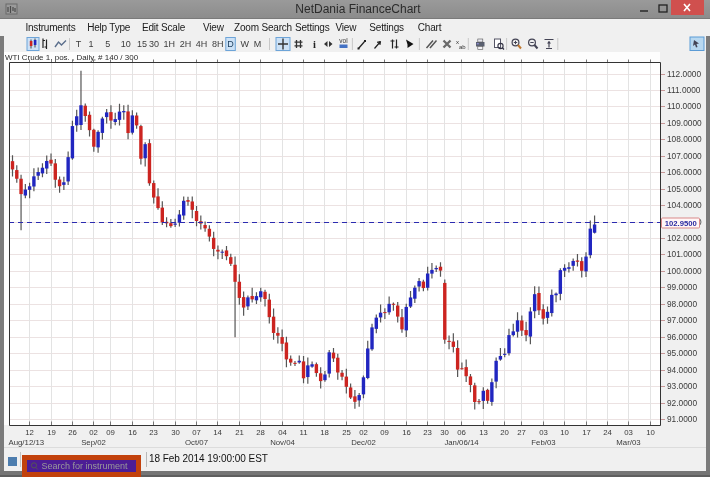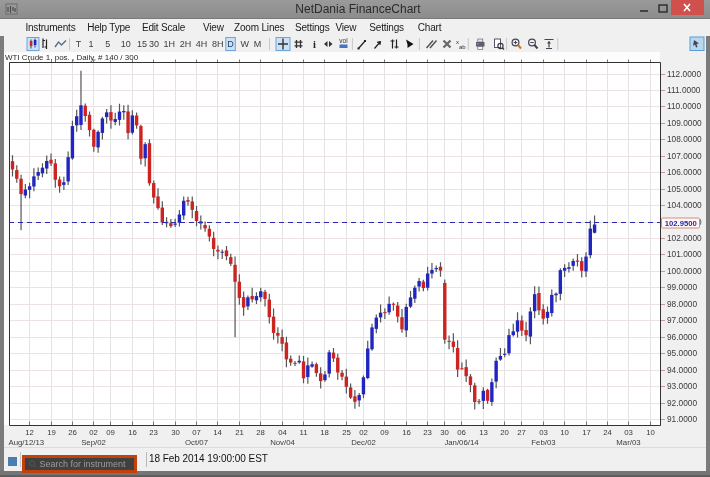--- a/index.html
+++ b/index.html
@@ -28,21 +28,21 @@
         <path d="M13 4 L19 11 M19 4 L13 11" stroke="#fff" stroke-width="1.6"></path>
       </svg>
   </div>
 </div>
 <div class="menubar" style="position:absolute;left:0px;top:19px;width:710px;height:17px;background:#f0f0f0">
     <span style="position:absolute;left:25.4px;top:3px">Instruments</span>
     <span style="position:absolute;left:87.2px;top:3px">Help Type</span>
     <span style="position:absolute;left:142px;top:3px">Edit Scale</span>
     <span style="position:absolute;left:203px;top:3px">View</span>
     <span style="position:absolute;left:234px;top:3px">Zoom</span>
-    <span style="position:absolute;left:261.5px;top:3px">Lines</span>
+    <span style="position:absolute;left:261.5px;top:3px">Search</span>
     <span style="position:absolute;left:295px;top:3px">Settings</span>
     <span style="position:absolute;left:335.5px;top:3px">View</span>
     <span style="position:absolute;left:369.3px;top:3px">Settings</span>
     <span style="position:absolute;left:417.8px;top:3px">Chart</span>
   </div>
 <div style="position:absolute;left:4px;top:36px;width:702px;height:16px;background:#f0f0f0"></div>
 <svg width="710" height="16" style="position:absolute;left:0;top:36px" font-family="Liberation Sans, sans-serif">
     <rect x="27" y="1.5" width="12" height="13" fill="#cce1f6" stroke="#6da4d8" stroke-width="1"></rect>
     <path d="M31 3.5 V12.5 M35 2.5 V11.5" stroke="#444" stroke-width="1"></path>
     <rect x="29.8" y="5" width="2.6" height="5" fill="#cc2420"></rect>
@@ -453,21 +453,21 @@
     <line x1="5.0" y1="170.5" x2="656.0" y2="170.5" stroke="#2b2bb0" stroke-width="1.2" stroke-dasharray="5,4"></line>
     <path d="M5.5 10.5 H656.5 M5.5 373.5 H656.5 M5.5 10.5 V373.5 M656.5 10.5 V373.5" stroke="#333333" stroke-width="1" fill="none"></path>
     <rect x="657.5" y="166.0" width="38" height="10" fill="#fff6f6" stroke="#d98989" stroke-width="1" rx="1"></rect>
     <text x="660.8" y="173.5" font-size="7.7" font-weight="bold" fill="#2a2aa0">102.9500</text>
     <text x="0.9000000000000004" y="8" font-size="8" fill="#2a2a2a">WTI Crude 1. pos. , Daily, # 140 / 300</text>
   </svg>
 
 <div style="position:absolute;left:4px;top:447px;width:702px;height:23px;background:#f0f0f0;border-top:1px solid #dcdcdc">
   <div style="position:absolute;left:3.5px;top:9px;width:9px;height:9px;background:#4d7dae"></div>
   <div style="position:absolute;left:15.5px;top:4px;width:1px;height:15px;background:#c4c4c4"></div>
-  <div style="position:absolute;left:17.5px;top:7px;width:109px;height:12px;background:#404040;border:3px solid #c2410c">
+  <div style="position:absolute;left:17.5px;top:7px;width:109px;height:12px;background:#4c1d95;border:5px solid #c2410c">
     <svg width="12" height="11" style="position:absolute;left:2px;top:0.5px">
         <circle cx="5" cy="4.4" r="2.6" fill="none" stroke="#555" stroke-width="1"></circle>
         <line x1="6.8" y1="6.4" x2="8.6" y2="8.4" stroke="#555" stroke-width="1"></line>
       </svg>
     <span style="position:absolute;left:15px;top:1px;font-size:9px;color:#9a9a9a">Search for instrument</span>
   </div>
   <div style="position:absolute;left:141.5px;top:4px;width:1px;height:15px;background:#b8b8b8"></div>
   <span style="position:absolute;left:145px;top:5px;font-size:10px;font-weight:normal;color:#111;letter-spacing:-0.05px">18 Feb 2014 19:00:00 EST</span>
 </div>
 </body></html>

